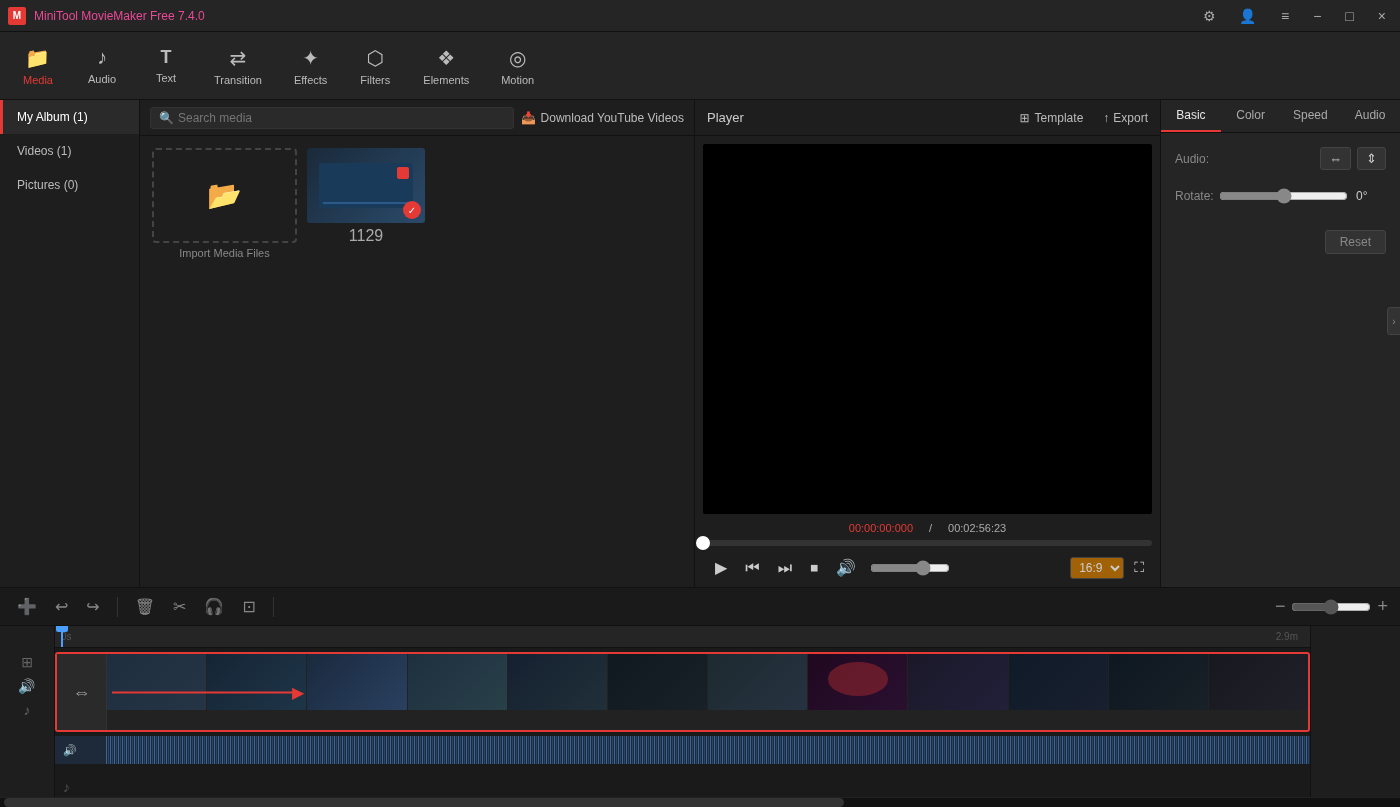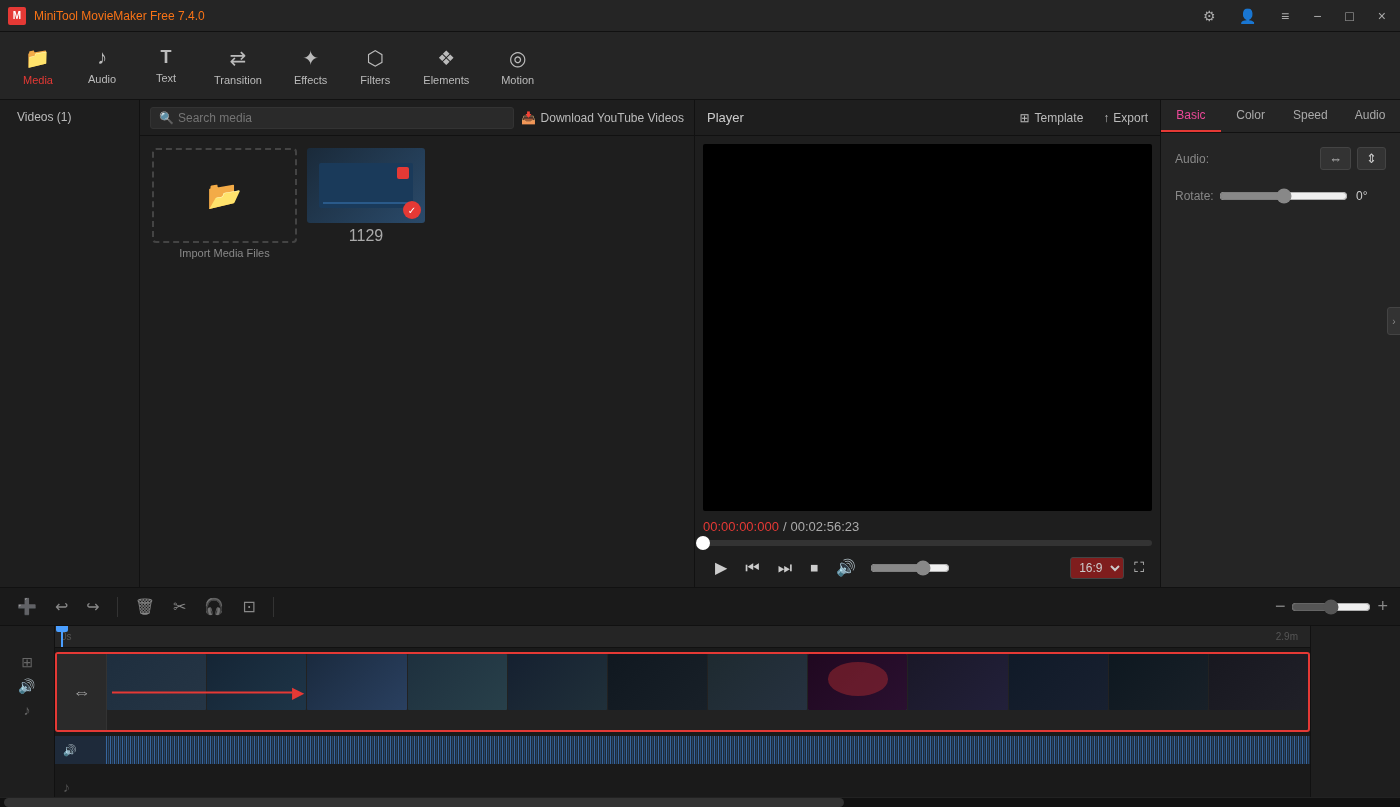--- a/index.html
+++ b/index.html
@@ -6,21 +6,21 @@
     body { background: #1a1a1a; color: #ccc; font-family: 'Segoe UI', Arial, sans-serif; font-size: 12px; overflow: hidden; width: 1400px; height: 807px; }
 
     
     #title-bar {
       display: flex; align-items: center; justify-content: space-between;
       background: #252525; height: 32px; padding: 0 8px;
       border-bottom: 1px solid #111;
     }
     #title-bar-left { display: flex; align-items: center; gap: 8px; }
     #app-logo { width: 18px; height: 18px; background: #e53935; border-radius: 2px; display: flex; align-items: center; justify-content: center; font-size: 10px; color: #fff; font-weight: bold; }
-    #app-title { font-size: 12px; color: #f97316; }
+    #app-title { font-size: 12px; color: #ec4899; }
     #title-bar-right { display: flex; gap: 12px; }
     .title-btn { background: none; border: none; color: #aaa; cursor: pointer; font-size: 14px; padding: 2px 6px; }
 
     
     #main-layout { display: flex; height: calc(807px - 32px); }
 
     
     #sidebar {
       width: 140px; background: #1e1e1e; border-right: 1px solid #111;
       display: flex; flex-direction: column;
@@ -102,34 +102,34 @@
     .player-header-btn {
       display: flex; align-items: center; gap: 5px; cursor: pointer; color: #bbb;
       font-size: 12px; padding: 3px 8px; border-radius: 3px;
     }
     .export-btn { background: none; border: none; color: #bbb; font-size: 12px; cursor: pointer; display: flex; align-items: center; gap: 4px; }
     #video-screen { flex: 1; background: #000; margin: 8px; border-radius: 2px; }
     #player-timeline { padding: 0 8px; }
     #progress-bar-container { position: relative; height: 6px; background: #333; border-radius: 3px; margin: 6px 0; }
     #progress-bar { height: 100%; width: 0%; background: #888; border-radius: 3px; }
     #progress-knob { position: absolute; left: 0; top: -4px; width: 14px; height: 14px; background: #fff; border-radius: 50%; transform: translateX(-50%); cursor: pointer; }
-    #time-display { display: flex; justify-content: flex-start; gap: 4px; font-size: 13px; color: #aaa; margin-bottom: 4px; }
+    #time-display { display: flex; justify-content: center; gap: 16px; font-size: 11px; color: #aaa; margin-bottom: 4px; }
     #time-current { color: #e53935; }
     #player-controls { display: flex; align-items: center; gap: 10px; padding: 4px 8px 8px; }
     .ctrl-btn { background: none; border: none; color: #ccc; cursor: pointer; font-size: 16px; padding: 2px 4px; }
     #volume-slider { width: 80px; accent-color: #888; }
-    #aspect-select { background: #7f1d1d; border: 1px solid #444; color: #ccc; font-size: 12px; padding: 2px 4px; border-radius: 3px; margin-left: auto; }
+    #aspect-select { background: #a16207; border: 1px solid #444; color: #ccc; font-size: 12px; padding: 2px 4px; border-radius: 3px; margin-left: auto; }
     .fullscreen-btn { background: none; border: none; color: #ccc; cursor: pointer; font-size: 14px; }
 
     
     #right-panel { width: 240px; background: #252525; border-left: 1px solid #111; display: flex; flex-direction: column; }
     #right-panel-header { padding: 10px 14px; border-bottom: 1px solid #111; font-size: 13px; color: #ccc; }
     #property-tabs { display: flex; border-bottom: 1px solid #111; }
     .prop-tab { flex: 1; padding: 8px 4px; text-align: center; font-size: 12px; color: #aaa; cursor: pointer; }
-    .prop-tab.active { color: #ec4899; border-bottom: 2px solid #e53935; }
+    .prop-tab.active { color: #e5e5e5; border-bottom: 2px solid #e53935; }
     #property-content { padding: 14px; flex: 1; }
     .prop-row { display: flex; align-items: center; justify-content: space-between; margin-bottom: 18px; }
     .prop-label { color: #888; font-size: 12px; }
     .flip-btns { display: flex; gap: 6px; }
     .flip-btn { background: #333; border: 1px solid #444; color: #ccc; padding: 3px 8px; border-radius: 3px; cursor: pointer; font-size: 13px; }
     .rotate-row { display: flex; align-items: center; gap: 8px; }
     .rotate-slider { flex: 1; accent-color: #888; }
     .rotate-val { color: #ccc; font-size: 12px; min-width: 30px; }
     .reset-btn { background: #333; border: 1px solid #444; color: #888; padding: 4px 14px; border-radius: 3px; cursor: pointer; font-size: 12px; margin-top: 8px; }
 
@@ -233,21 +233,23 @@
       </div>
       <div class="toolbar-item">
         <span class="toolbar-icon">◎</span>
         <span class="toolbar-label">Motion</span>
       </div>
     </div>
 
     <div id="center-pane" style="flex:1; display:flex; min-height:0;">
 
       <div id="sidebar">
+        <div class="sidebar-item active">My Album (1)</div>
         <div class="sidebar-item">Videos (1)</div>
+        <div class="sidebar-item">Pictures (0)</div>
       </div>
 
       <div id="media-panel">
         <div id="media-toolbar">
           <div id="search-box">
             <span style="color:#666; font-size:12px;">🔍</span>
             <input type="text" placeholder="Search media" style="">
           </div>
           <div id="download-btn">
             <span>📥</span>
@@ -336,20 +338,23 @@
               <button class="flip-btn">⇕</button>
             </div>
           </div>
           <div class="prop-row">
             <span class="prop-label">Rotate:</span>
             <div class="rotate-row">
               <input type="range" class="rotate-slider" min="-180" max="180" value="0" style="">
               <span class="rotate-val">0°</span>
             </div>
           </div>
+          <div style="text-align:right;">
+            <button class="reset-btn">Reset</button>
+          </div>
         </div>
 
         <div style="position:relative; height:0;">
           <div style="position:absolute; right:-1px; top:-280px; width:14px; height:28px; background:#333; border:1px solid #444; border-radius:3px 0 0 3px; display:flex; align-items:center; justify-content:center; cursor:pointer; color:#888; font-size:10px;">›</div>
         </div>
       </div>
     </div>
 
     <div id="timeline-area">
 

